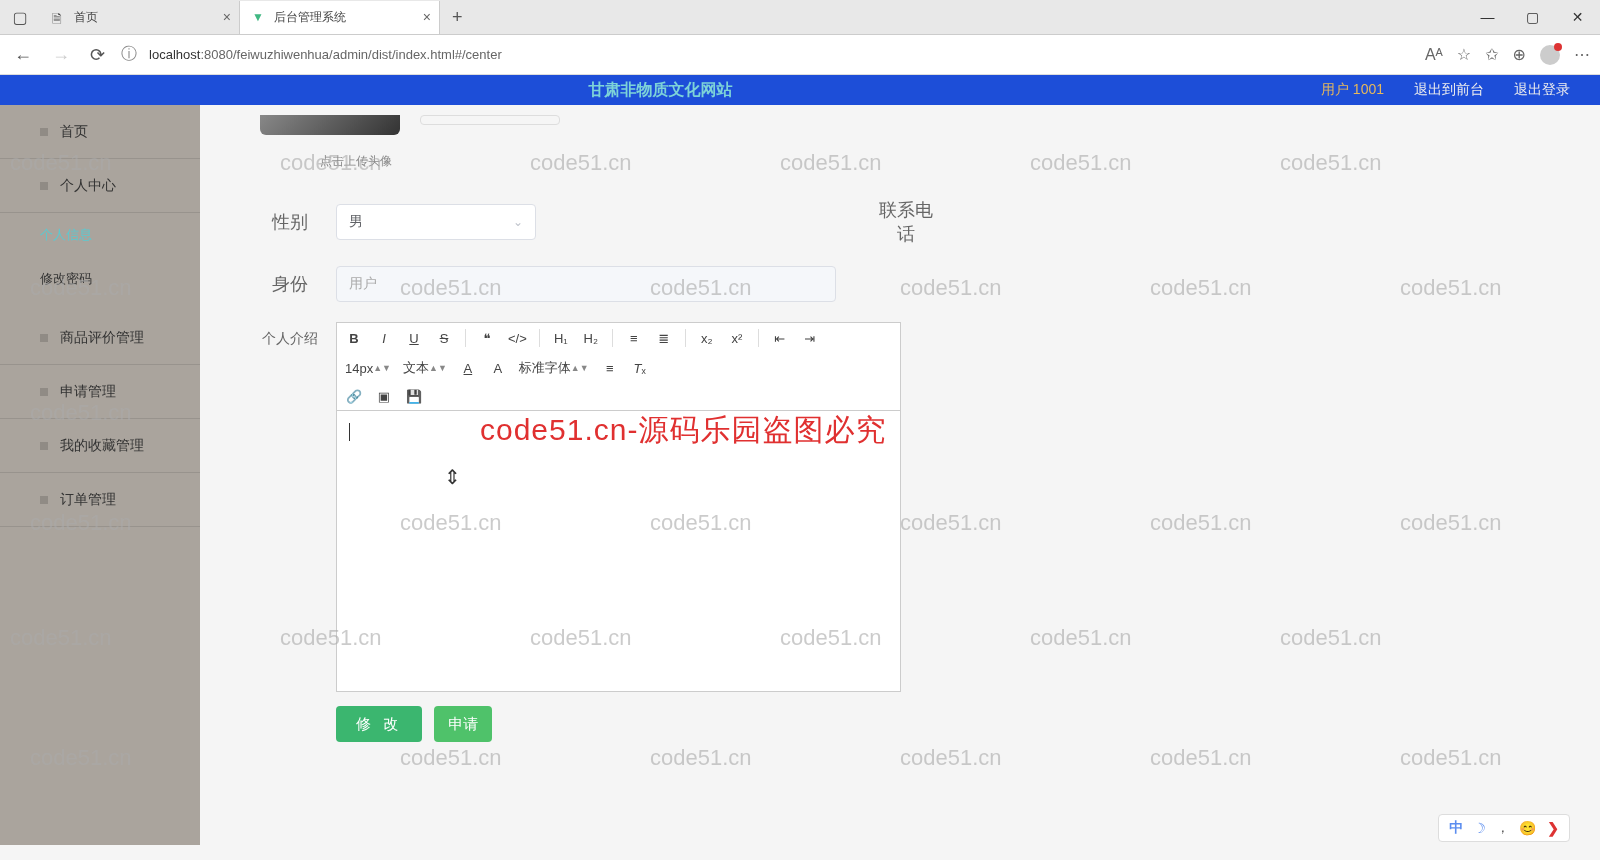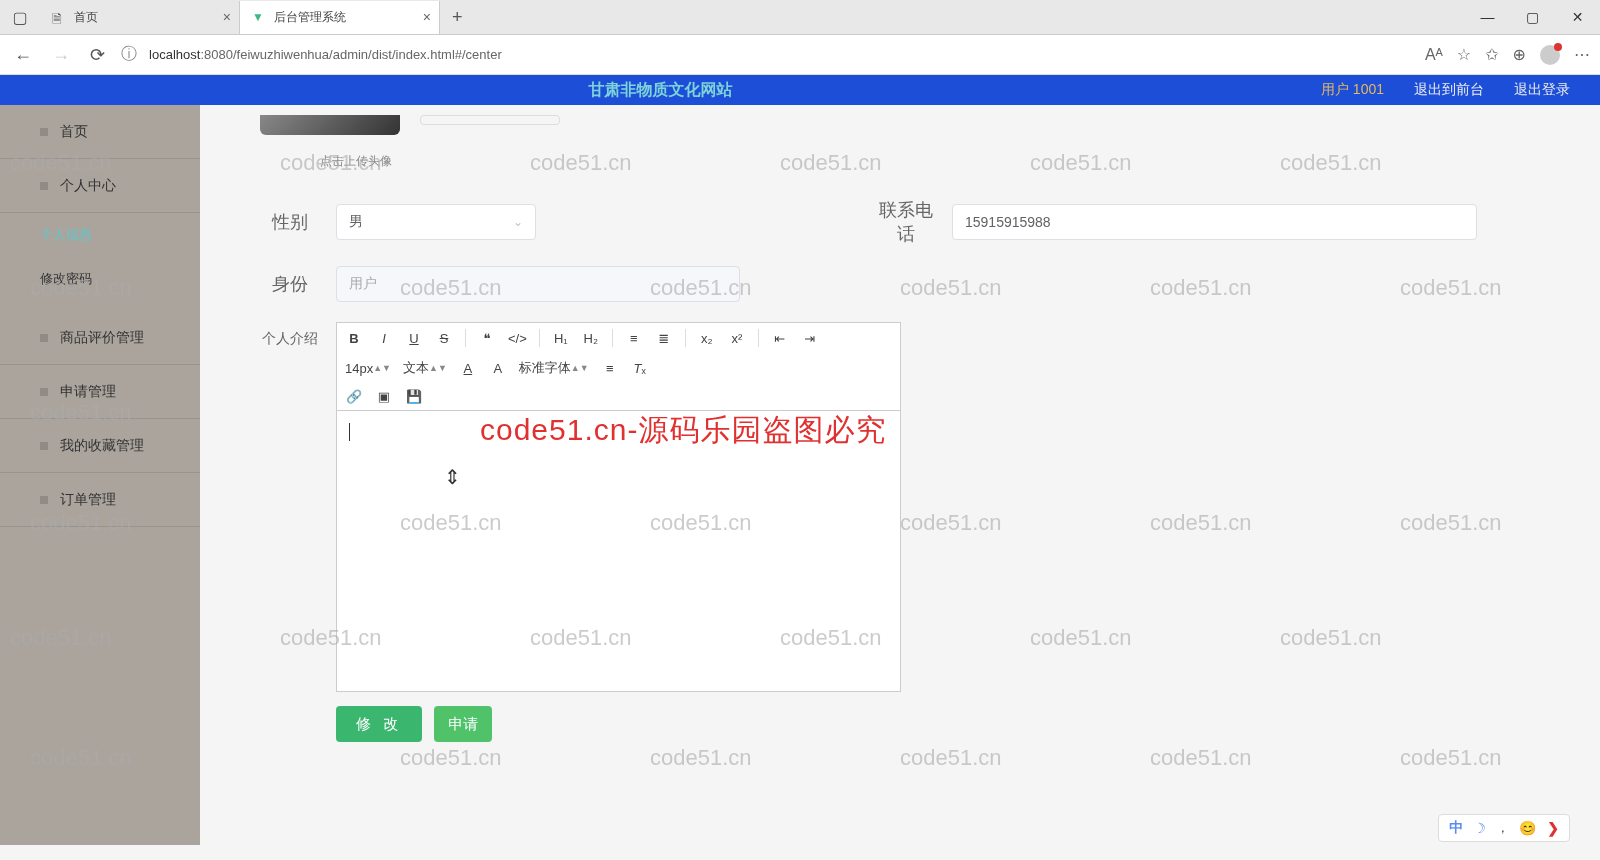--- a/index.html
+++ b/index.html
@@ -178,29 +178,26 @@
     <div class="two-col">
       <div class="form-row">
         <span class="label">性别</span>
         <div class="select">
           <span>男</span>
           <span class="caret">⌄</span>
         </div>
       </div>
       <div class="form-row" style="margin-left:280px">
         <span class="label">联系电话</span>
-        <div class="input">
-            <span>15915915988</span>
-          </div>
       </div>
     </div>
 
     <div class="form-row">
       <span class="label">身份</span>
-      <div class="input disabled" style="width:404px">
+      <div class="input disabled" style="width:500px">
           <span>用户</span>
         </div>
     </div>
 
     <div class="editor-wrap">
       <span class="editor-label">个人介绍</span>
       <div class="editor">
         <div class="toolbar">
           <span class="tb"><b>B</b></span>
           <span class="tb"><i>I</i></span>

